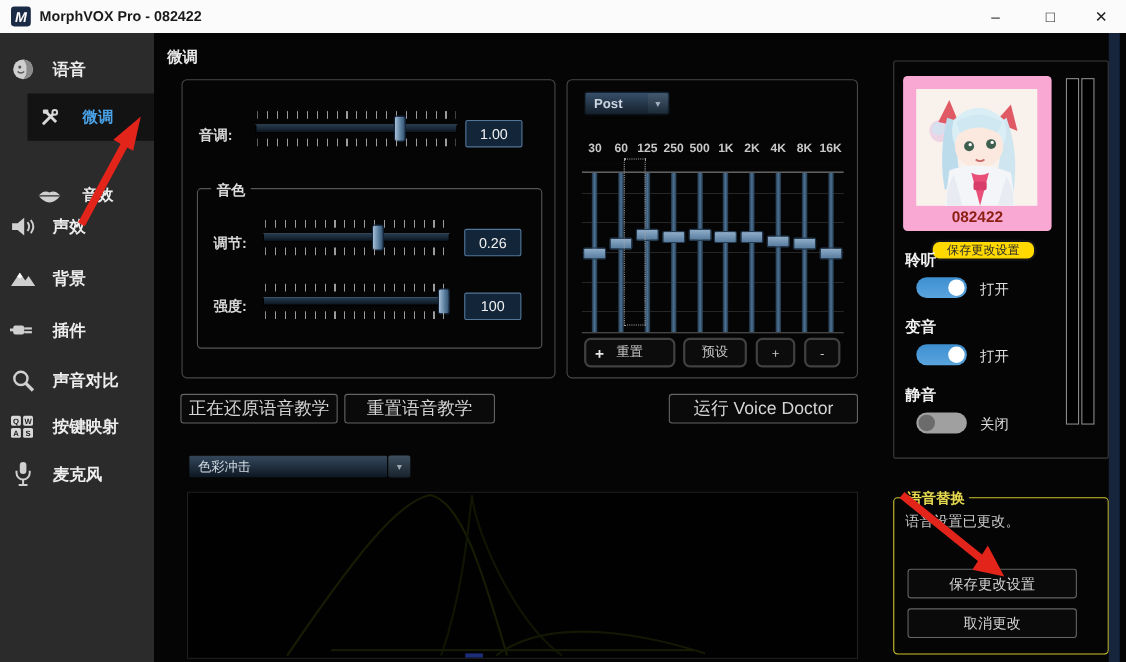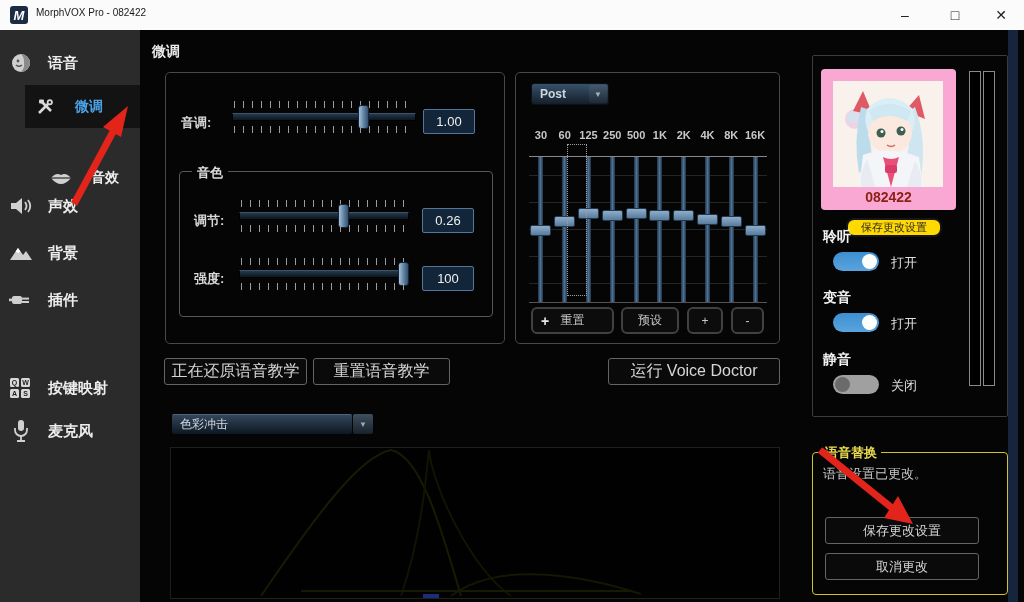--- a/index.html
+++ b/index.html
@@ -3,21 +3,21 @@
 <meta charset="utf-8">
 <style>
   * { margin:0; padding:0; box-sizing:border-box; }
   html,body { width:1024px; height:602px; overflow:hidden; background:#000; }
   body { font-family:"Liberation Sans", sans-serif; position:relative; }
   #window { position:absolute; inset:0; width:1024px; height:602px; background:#050505; }
 
   
   #titlebar { position:absolute; left:0; top:0; width:1024px; height:30px; background:#fbfbfb; display:flex; align-items:center; }
   #app-icon { position:absolute; left:10px; top:6px; width:18px; height:18px; background:#1b2a45; border-radius:3px; color:#fff; font-weight:bold; font-style:italic; font-size:13px; display:flex; align-items:center; justify-content:center; }
-  #window-title { position:absolute; left:36px; top:7px; font-size:10px; color:#1a1a1a; }
+  #window-title { position:absolute; left:36px; top:7px; font-size:13px; color:#1a1a1a;font-weight:bold; }
   .winbtn { position:absolute; top:0; width:46px; height:30px; display:flex; align-items:center; justify-content:center; font-size:14px; color:#222; }
   #btn-min { left:882px; } #btn-max { left:932px; } #btn-close { left:978px; }
 
   
   #sidebar { position:absolute; left:0; top:30px; width:140px; height:572px; background:#2b2b2b;text-align:center; }
   .side-item { position:absolute; left:0; width:140px; height:36px; display:flex; align-items:center; cursor:pointer; }
   .side-item .ic { position:absolute; left:8px; width:26px; height:26px; display:flex; align-items:center; justify-content:center; }
   .side-item .lbl { position:absolute; left:48px; font-size:15px; font-weight:bold; color:#ededed; }
   .side-item.sub .ic { left:32px; }
   .side-item.sub .lbl { left:75px; font-size:14px; }
@@ -140,21 +140,21 @@
         <svg width="20" height="20" viewBox="0 0 20 20">
             <path d="M4 16 14 6" stroke="#d8d8d8" stroke-width="2.6"></path>
             <path d="M6 4 16 14" stroke="#d8d8d8" stroke-width="2.6"></path>
             <circle cx="14.8" cy="5.2" r="3" fill="#d8d8d8"></circle>
             <circle cx="14.8" cy="5.2" r="1.2" fill="#131313"></circle>
             <rect x="4" y="2.5" width="5" height="4" rx="1" fill="#d8d8d8"></rect>
           </svg>
       </span>
       <span class="lbl">微调</span>
     </div>
-    <div class="side-item sub" style="top:130px;margin-left:16px;">
+    <div class="side-item sub" style="top:130px;">
       <span class="ic">
         <svg width="22" height="14" viewBox="0 0 22 14">
             <path d="M1 7q5-6 10-3 5-3 10 3-5 6-10 6T1 7z" fill="#d0d0d0"></path>
             <path d="M1 7h20" stroke="#2b2b2b" stroke-width="1.2"></path>
           </svg>
       </span>
       <span class="lbl">音效</span>
     </div>
     <div class="side-item" style="top:158px;">
       <span class="ic">
@@ -177,20 +177,29 @@
     <div class="side-item" style="top:252px;">
       <span class="ic">
         <svg width="24" height="20" viewBox="0 0 24 20">
             <rect x="3" y="6" width="10" height="8" rx="2" fill="#cfcfcf"></rect>
             <rect x="0" y="8.6" width="4" height="2.6" fill="#cfcfcf"></rect>
             <rect x="13" y="7.6" width="7" height="2" fill="#cfcfcf"></rect>
             <rect x="13" y="11" width="7" height="2" fill="#cfcfcf"></rect>
           </svg>
       </span>
       <span class="lbl">插件</span>
+    </div>
+    <div class="side-item" style="top:298px;">
+      <span class="ic">
+        <svg width="22" height="22" viewBox="0 0 22 22">
+            <circle cx="9" cy="9" r="6" fill="none" stroke="#d0d0d0" stroke-width="2.2"></circle>
+            <path d="M13.5 13.5 20 20" stroke="#d0d0d0" stroke-width="3"></path>
+          </svg>
+      </span>
+      <span class="lbl">声音对比</span>
     </div>
     <div class="side-item" style="top:340px;">
       <span class="ic">
         <svg width="24" height="22" viewBox="0 0 24 22" font-family="Liberation Sans, sans-serif">
           <rect x="1" y="1" width="9" height="9" rx="1.5" fill="#d8d8d8"></rect>
             <text x="5.5" y="8" font-size="7" text-anchor="middle" fill="#222" font-weight="bold">Q</text>
           <rect x="12" y="1" width="9" height="9" rx="1.5" fill="#d8d8d8"></rect>
             <text x="16.5" y="8" font-size="7" text-anchor="middle" fill="#222" font-weight="bold">W</text>
           <rect x="1" y="12" width="9" height="9" rx="1.5" fill="#d8d8d8"></rect>
             <text x="5.5" y="19" font-size="7" text-anchor="middle" fill="#222" font-weight="bold">A</text>

